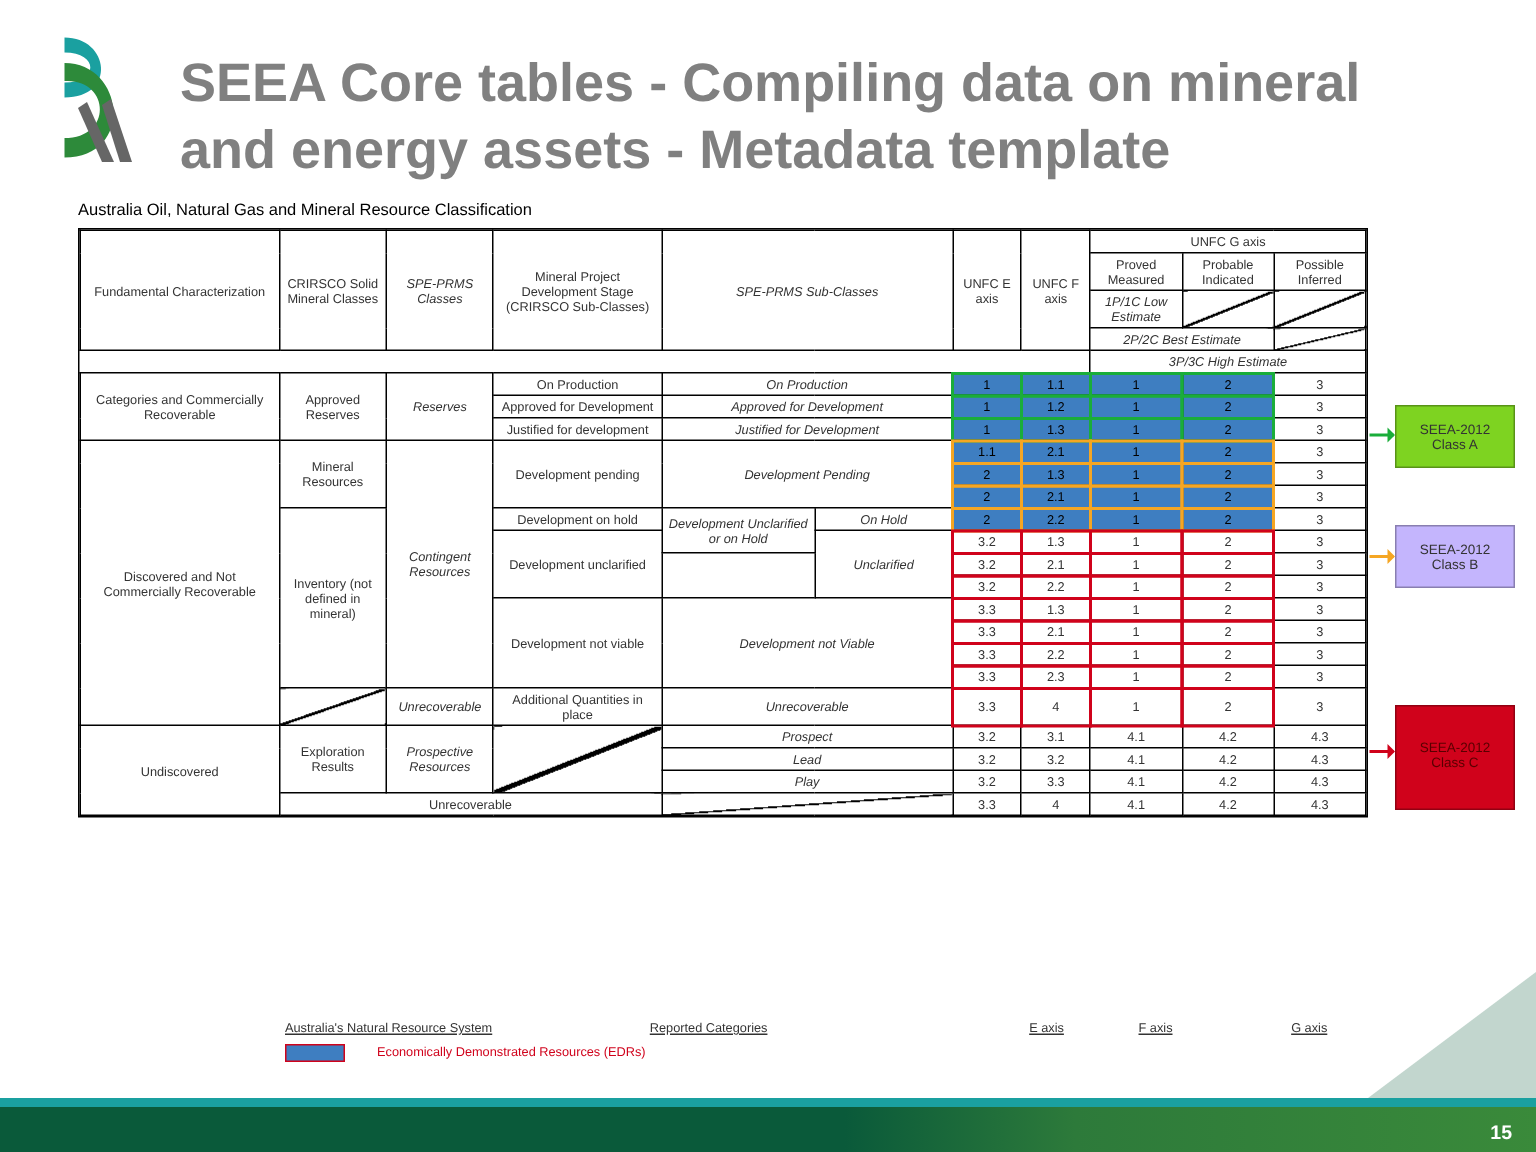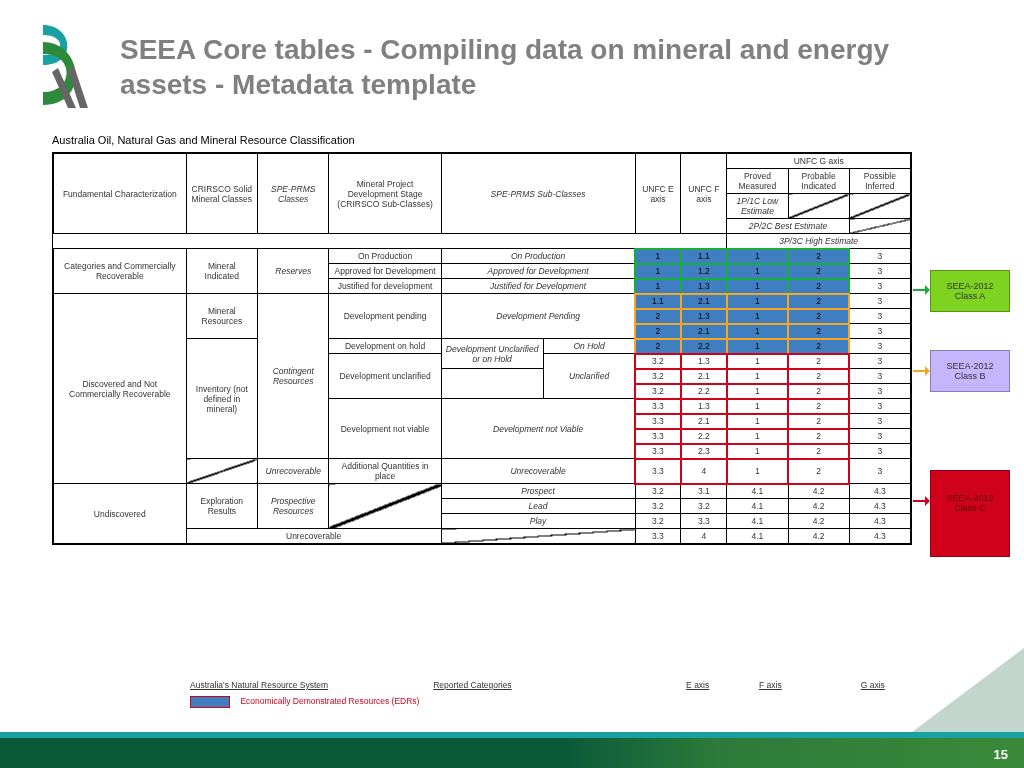--- a/index.html
+++ b/index.html
@@ -8,21 +8,21 @@
     width: 1024px; height: 768px;
     font-family: Arial, sans-serif;
     font-size: 10px; color: #333;
     background: #fff;
     position: relative; overflow: hidden;
   }
   .logo { position: absolute; top: 20px; left: 28px; width: 70px; height: 90px; }
   .logo svg { width: 100%; height: 100%; }
   .title {
     position: absolute; top: 32px; left: 120px; right: 80px;
-    font-size: 28px; font-weight: bold; color: #808080;
+    font-size: 36px; font-weight: bold; color: #808080;
     line-height: 1.25;
   }
   .subtitle {
     position: absolute; top: 134px; left: 52px;
     font-size: 11px; font-weight: normal; color: #000;
   }
   .table-wrap {
     position: absolute; top: 152px; left: 52px; width: 860px;
     border: 1px solid #000;
   }
@@ -40,21 +40,21 @@
   .hl-blue { background: #3e7ec1; color: #000; }
   .box-green { outline: 2px solid #1aad3a; outline-offset: -1px; }
   .box-orange { outline: 2px solid #f5a623; outline-offset: -1px; }
   .box-red { outline: 2px solid #d0021b; outline-offset: -1px; }
   .annot {
     position: absolute; width: 80px; padding: 10px 4px;
     text-align: center; font-size: 9px; border: 1px solid rgba(0,0,0,.3);
   }
   .annot-a { background: #7ed321; top: 270px; left: 930px; }
   .annot-b { background: #c4b5fd; top: 350px; left: 930px; }
-  .annot-c { background: #d0021b; color: #5a0000; top: 470px; left: 930px; height:87px; padding-top:22px;}
+  .annot-c { background: #d0021b; color: #5a0000; top: 470px; left: 930px; height:70px; padding-top:22px;}
   .arrow {
     position: absolute; height: 2px; width: 16px;
   }
   .arrow.green { background:#1aad3a; top: 289px; left:913px;}
   .arrow.orange{ background:#f5a623; top: 370px; left:913px;}
   .arrow.red   { background:#d0021b; top: 500px; left:913px;}
   .arrow::after{
     content:''; position:absolute; right:-6px; top:-4px;
     border:5px solid transparent;
   }
@@ -64,21 +64,21 @@
   .legend {
     position: absolute; top: 680px; left: 190px; right: 100px;
     font-size: 8.5px;
   }
   .legend-row { display:flex; gap: 30px;}
   .legend-col1{ width: 250px; text-decoration: underline;}
   .legend-col2{ width: 250px; text-decoration: underline;}
   .legend-ax { width: 50px; text-decoration: underline; text-align:center;}
   .legend-row2 { display:flex; margin-top:6px; gap:30px;}
   .swatch{ width:40px; height:12px; background:#3e7ec1; border:1px solid #d0021b; display:inline-block; vertical-align:top; margin-right:8px;}
-  .edr-label{ color:#d0021b; display:inline-block; width:190px;}
+  .edr-label{ color:#d0021b; display:inline-block; width:190px;text-align:right;}
   .footer {
     position: absolute; bottom: 0; left: 0; right: 0; height: 30px;
     background: linear-gradient(to right, #0a5a3a 0%, #0a5a3a 55%, #2d7a3a 70%, #3a8a3a 100%);
   }
   .footer-teal { position:absolute; bottom:30px; left:0; right:0; height:6px; background:#1aa0a0;}
   .footer-tri {
     position:absolute; right:0; bottom:0; width:0; height:0;
     border-right: 160px solid #0a5a3a; border-top: 120px solid transparent;
     opacity:.25;
   }
@@ -143,21 +143,21 @@
   </tr>
   <tr>
     <th colspan="8" style="border:none;border-right:1px solid #000;height:14px"></th>
     <th class="ital" colspan="3">3P/3C High Estimate</th>
   </tr>
 </thead>
 <tbody id="tbody">
 
   <tr>
     <td rowspan="3">Categories and Commercially Recoverable</td>
-    <td rowspan="3">Mineral Indicated</td>
+    <td rowspan="3">Approved Reserves</td>
     <td rowspan="3" class="ital">Reserves</td>
     <td>On Production</td>
     <td colspan="2" class="ital">On Production</td>
     <td class="hl-blue box-green">1</td>
     <td class="hl-blue box-green">1.1</td>
     <td class="hl-blue box-green">1</td>
     <td class="hl-blue box-green">2</td>
     <td>3</td>
   </tr>
   <tr>

